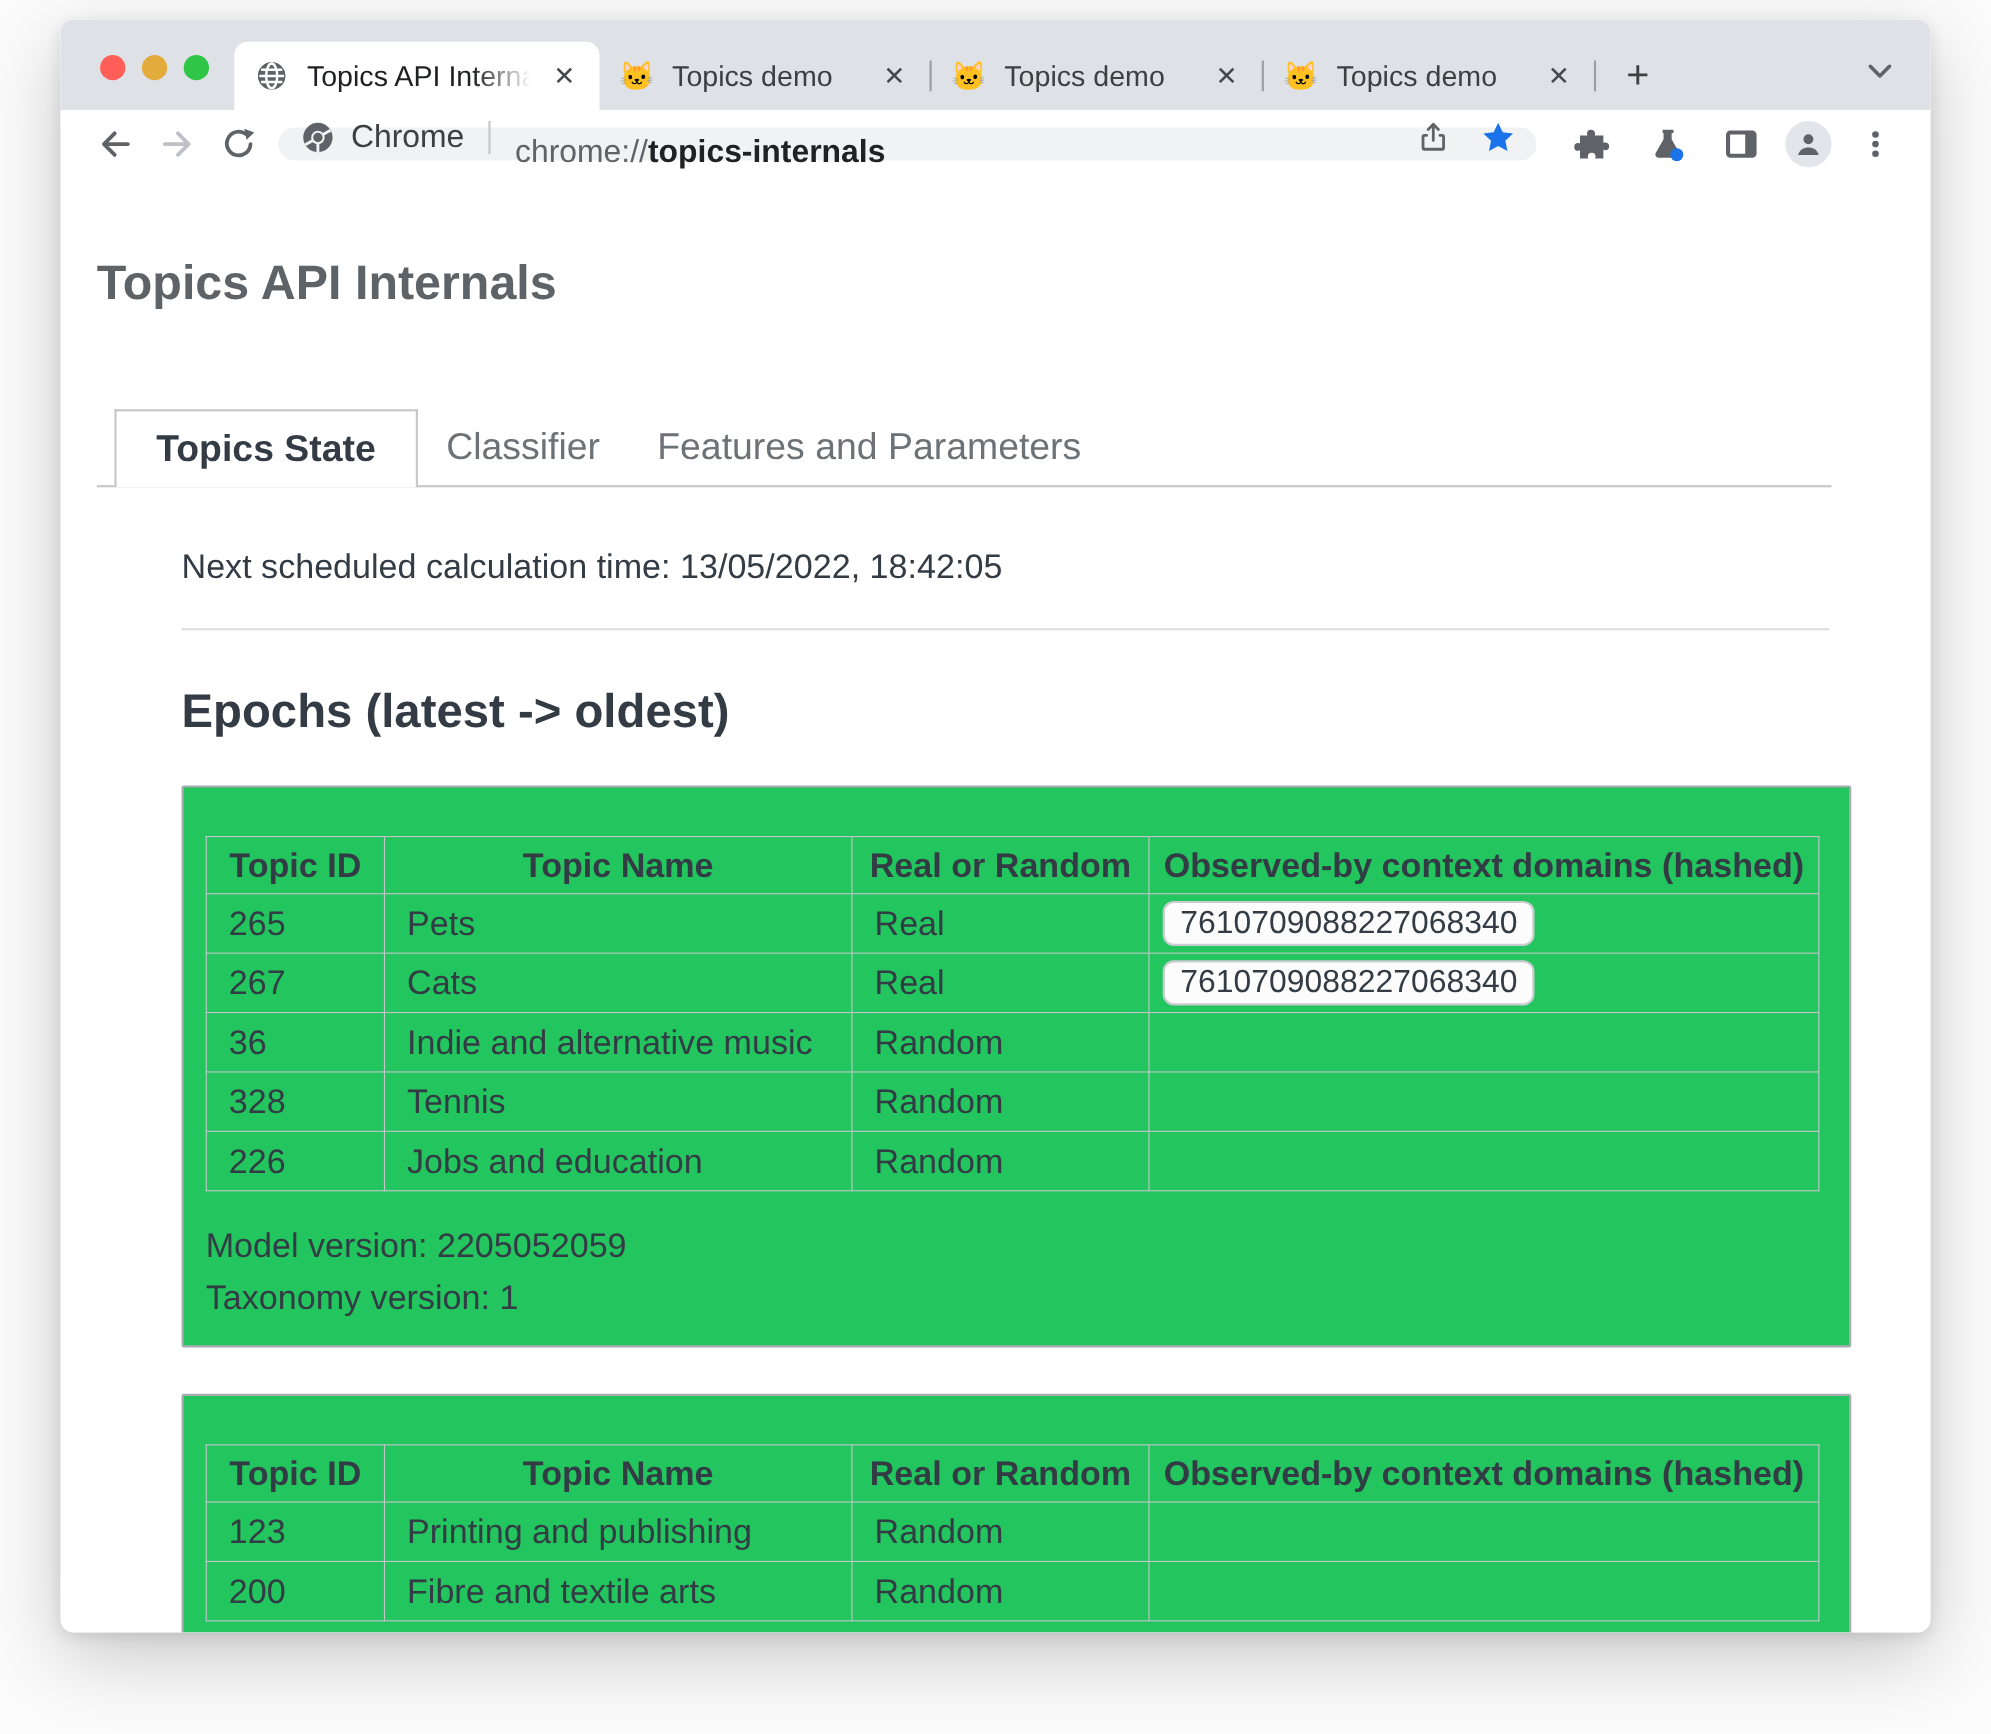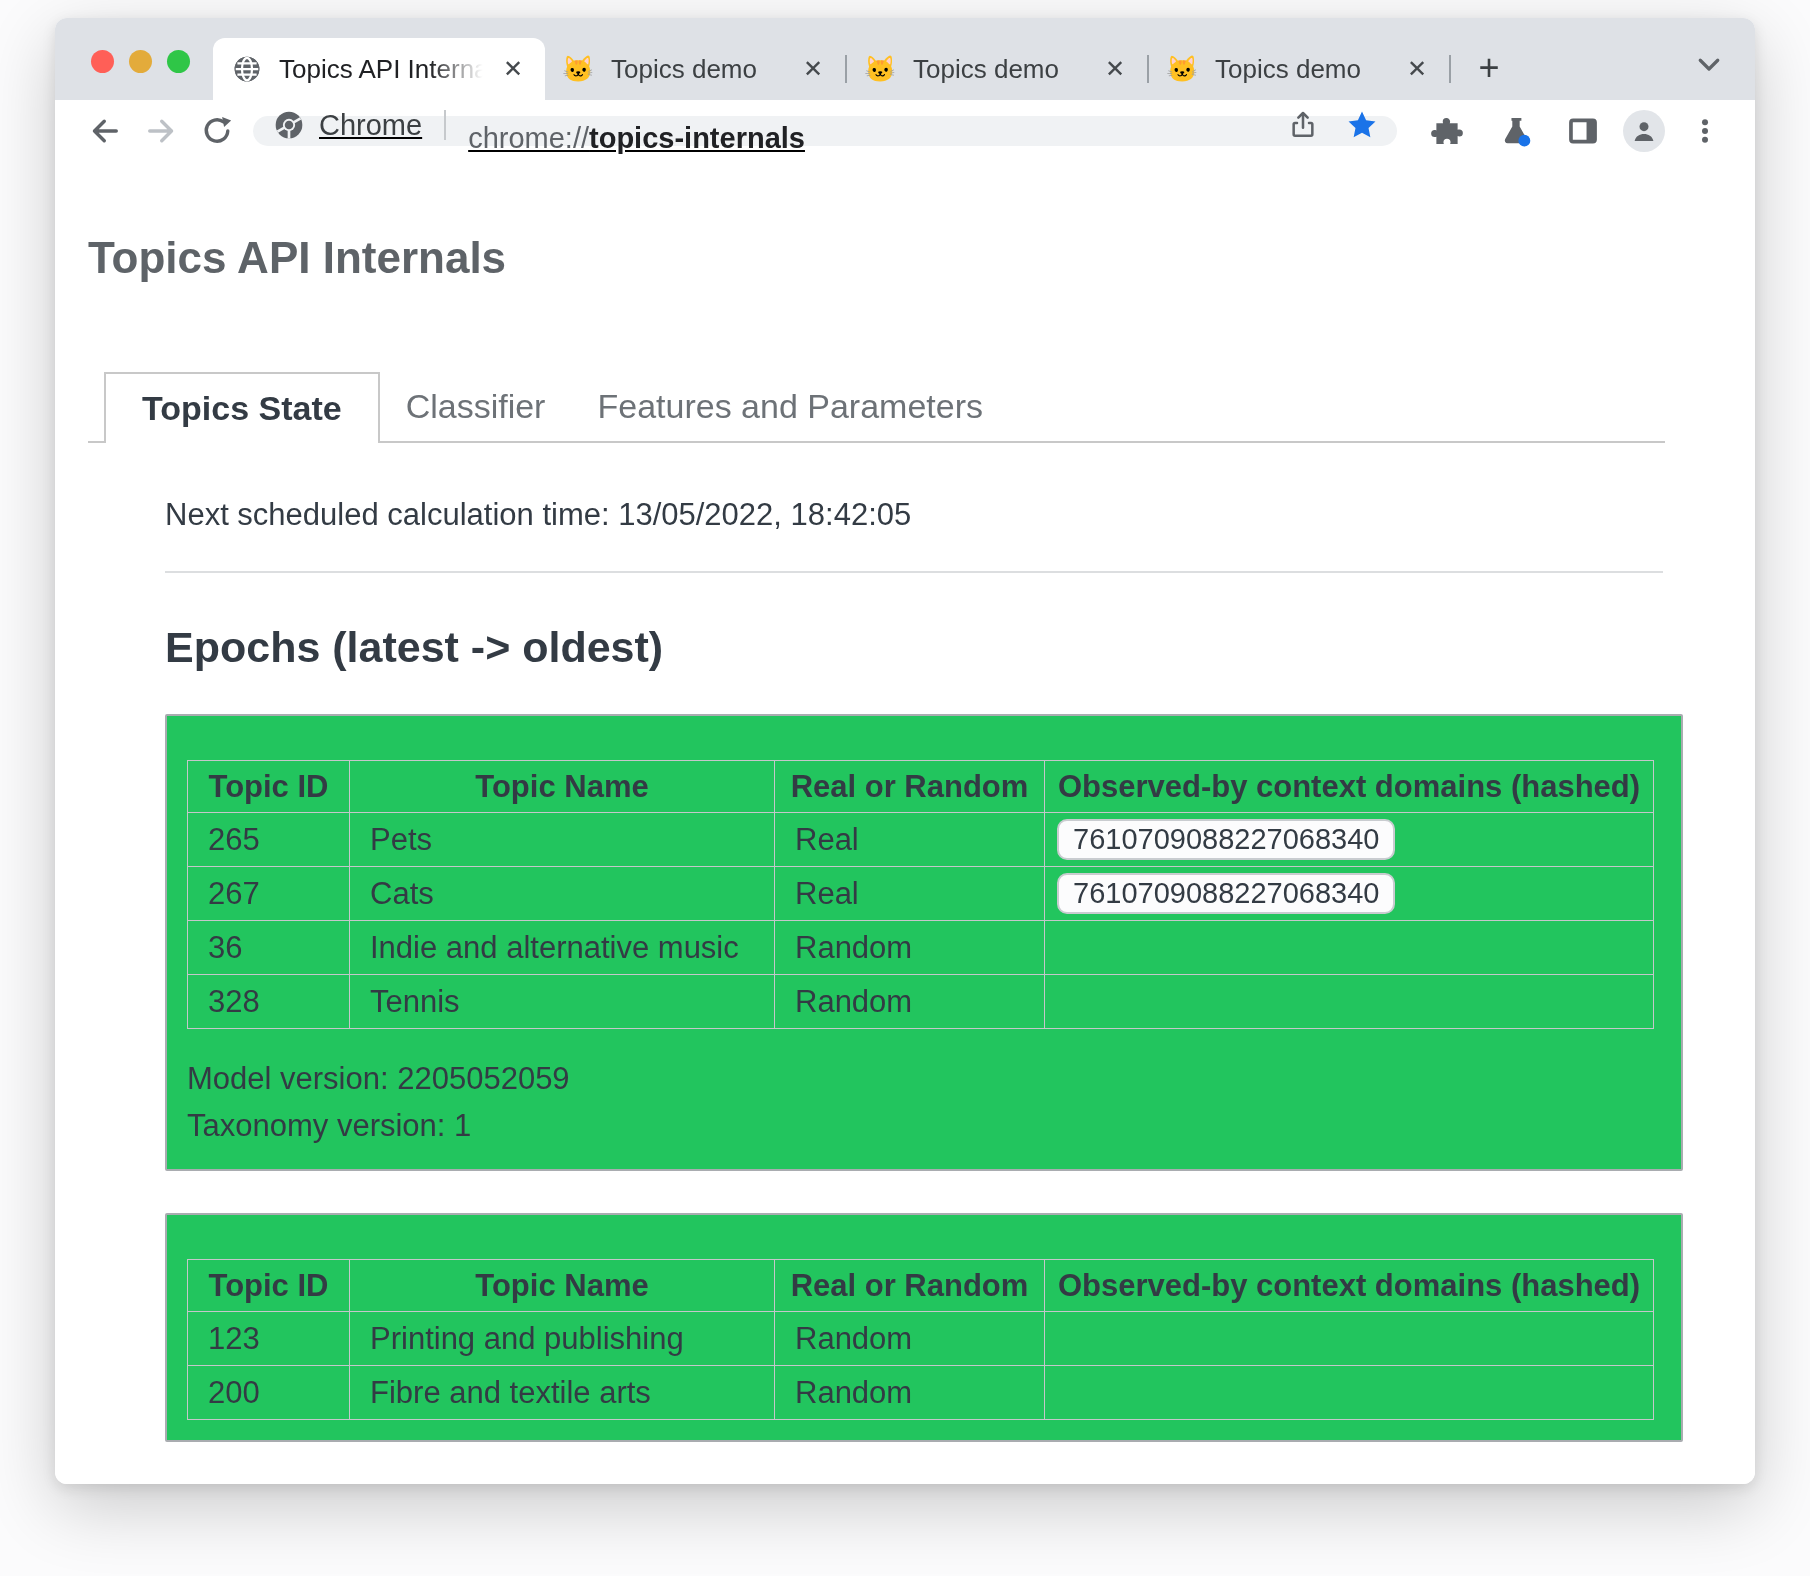--- a/index.html
+++ b/index.html
@@ -67,21 +67,21 @@
   
   .toolbar{
     height:62px; background:#fff; display:flex; align-items:center; padding:0 22px;
   }
   .tool-btn{
     width:56px; height:52px; display:flex; align-items:center; justify-content:center;
     border:none; background:transparent; border-radius:50%; cursor:pointer; flex:0 0 auto;
   }
   .omnibox{
     flex:1; height:30px; background:#f0f2f4; border-radius:23px; margin:0 22px 0 8px;
-    display:flex; align-items:center; padding:0 18px 12px 20px; min-width:0;text-decoration:underline;
+    display:flex; align-items:center; padding:0 18px 12px 20px; min-width:0;
   }
   .omni-logo{ flex:0 0 auto; display:flex; }
   .omni-label{ font-size:29px; color:#3c4043; margin-left:14px; }
   .omni-sep{ width:2px; height:30px; background:#c6c9cc; margin:0 22px; flex:0 0 auto; }
   .omni-url{ font-size:29px; white-space:nowrap; overflow:hidden; flex:1;margin-top:27px; }
   .omni-url .scheme{ color:#5f6368; }
   .omni-url .host{ color:#202124; font-weight:700; }
   .omni-actions{ display:flex; align-items:center; gap:26px; flex:0 0 auto; }
   .right-icons{ display:flex; align-items:center; gap:12px; flex:0 0 auto; }
   .avatar{
@@ -316,20 +316,26 @@
                 <td>Indie and alternative music</td>
                 <td>Random</td>
                 <td style="padding-left: 12px;"></td>
               </tr>
               <tr>
                 <td>328</td>
                 <td>Tennis</td>
                 <td>Random</td>
                 <td style="padding-left: 12px;"></td>
               </tr>
+              <tr>
+                <td>226</td>
+                <td>Jobs and education</td>
+                <td>Random</td>
+                <td style="padding-left: 12px;"></td>
+              </tr>
             </tbody>
         </table>
         <div class="epoch-info">
           <div>Model version: 2205052059</div>
           <div>Taxonomy version: 1</div>
         </div>
       </div>
 
       <div class="epoch-box">
         <table class="topics-table">

